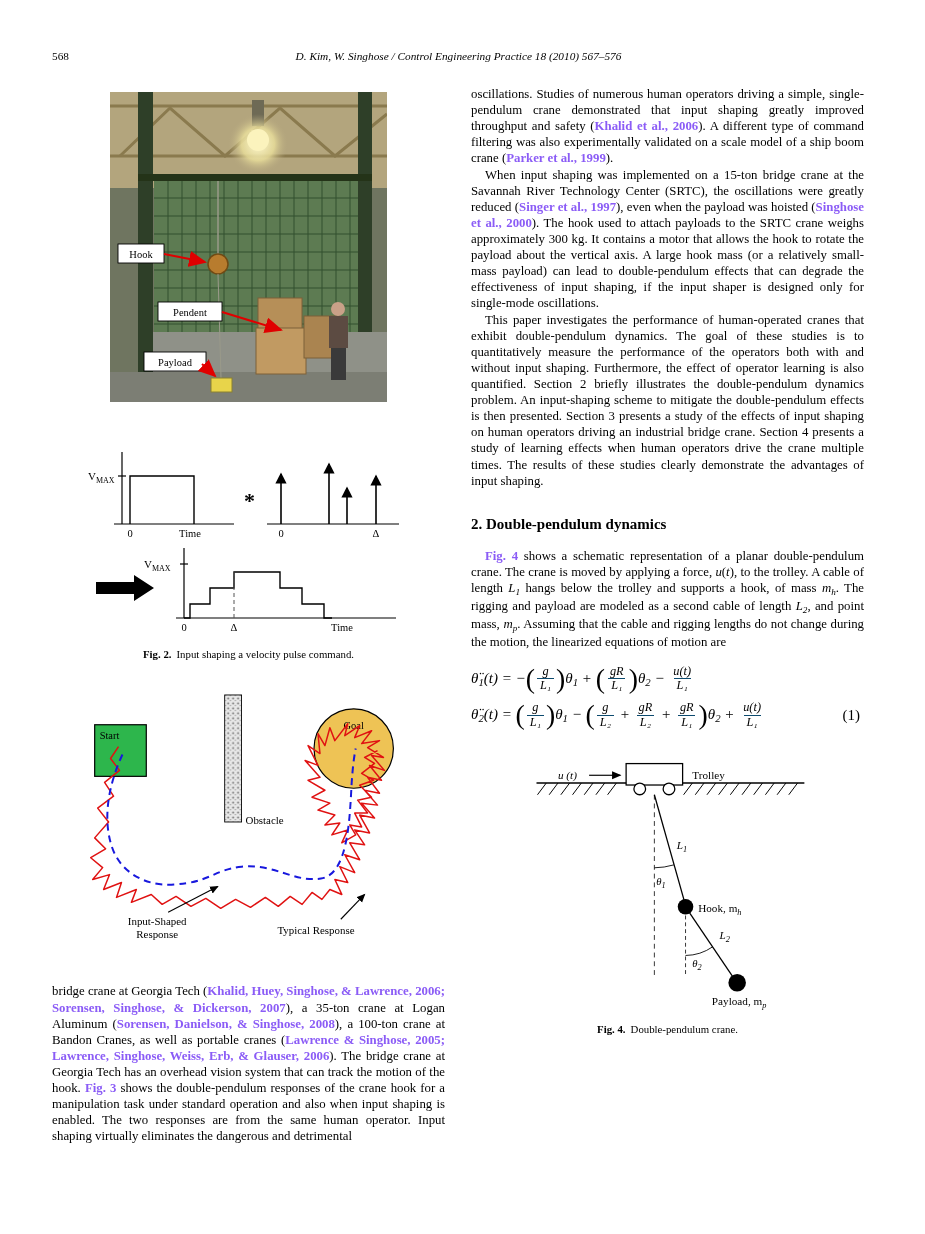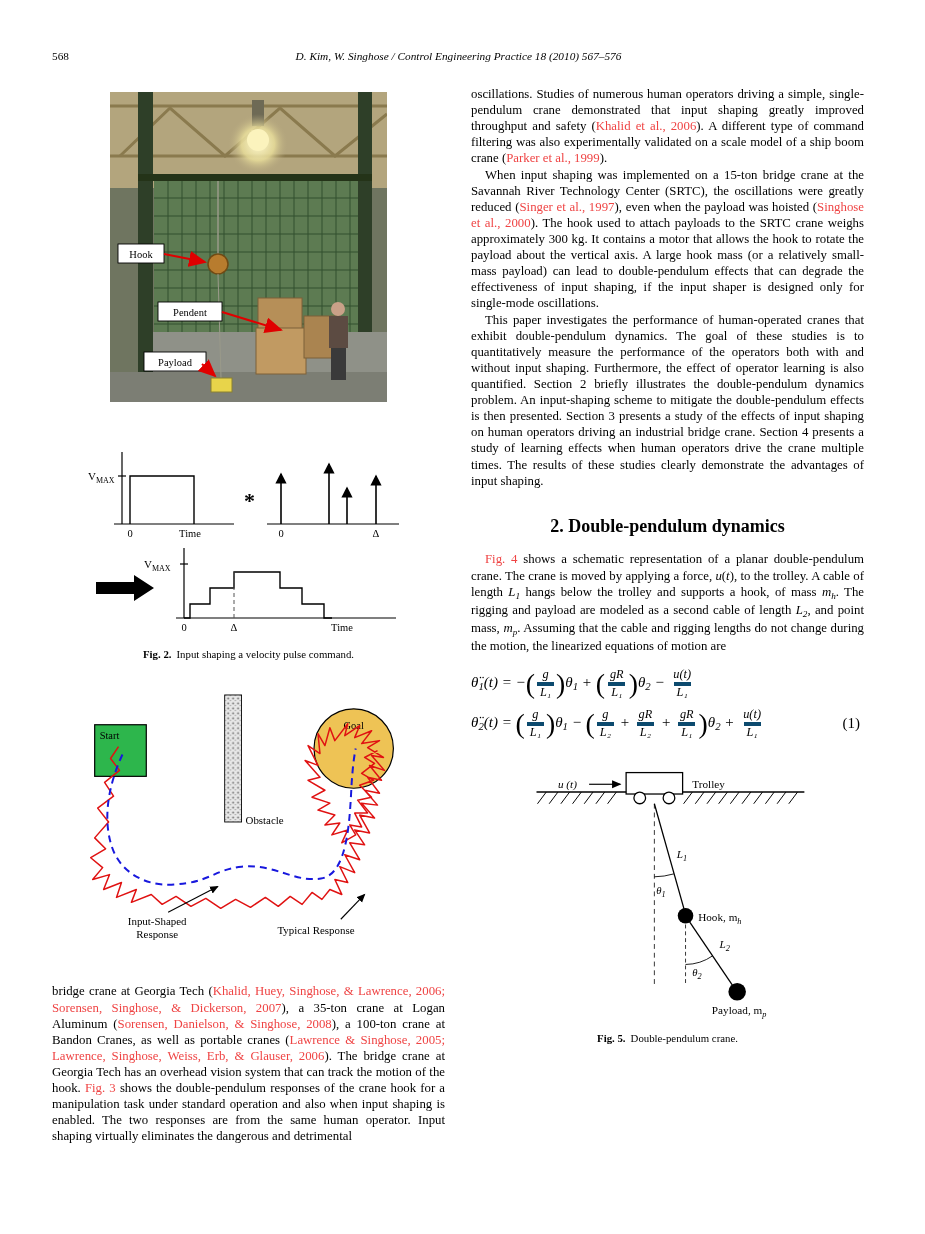--- a/index.html
+++ b/index.html
@@ -10,28 +10,28 @@
   }
   
   .header{position:absolute;top:50px;left:52px;right:60px;height:16px;font-size:11.3px;}
   .pagenum{position:absolute;left:0;top:0;}
   .runhead{position:absolute;left:0;right:0;top:0;text-align:center;font-style:italic;}
   
   .columns{position:absolute;top:86px;left:52px;width:812px;display:flex;gap:26px;}
   .col{width:393px;font-size:12.8px;line-height:1.26;}
   .p{text-align:justify;margin:0;}
   .indent{text-indent:14px;}
-  .link{color:#ef4444;}
+  .link{color:#8b5cf6;font-weight:bold;}
   .i{font-style:italic;}
   .sub{font-size:0.72em;vertical-align:-0.28em;font-style:italic;}
   .bigp{font-size:1.85em;vertical-align:middle;line-height:1;font-style:normal;font-weight:300;}
   .frac{display:inline-flex;flex-direction:column;align-items:center;vertical-align:middle;margin:0 2px;line-height:1.12;font-size:0.82em;text-align:center;}
   .fnum{display:block;padding:0 3px;}
-  .fden{display:block;border-top:4px solid #0c4a6e;padding:0 3px;}
-  .section-heading{font-size:18px;font-weight:bold;margin:26px 0 14px 0;text-align:center;}
+  .fden{display:block;border-top:1px solid #0c4a6e;padding:0 3px;}
+  .section-heading{font-size:15px;font-weight:bold;margin:26px 0 14px 0;}
   .equation-block{margin:14px 0 10px 0;font-style:italic;font-size:15px;}
   .eqrow{display:flex;align-items:center;margin:8px 0;}
   .eqbody{flex:1;}
   .eqnum{font-style:normal;padding-right:4px;}
   
   .figure{text-align:center;}
   .fig1-wrap{margin:6px 0 0 0;}
   .fig2-wrap{margin:34px 0 0 0;}
   .fig3-wrap{margin:26px 0 0 0;}
   .fig4-wrap{margin:18px 0 0 0;}
@@ -265,18 +265,18 @@
           <text x="186" y="168" font-size="11.5"><tspan>Hook, m</tspan><tspan dy="3" font-size="8.5" class="svgit">h</tspan></text>
           <line x1="173" y1="172" x2="173" y2="232" stroke="#333" stroke-width="1" stroke-dasharray="4 3"></line>
           <line x1="173" y1="163" x2="223" y2="237" stroke="#000" stroke-width="1.3"></line>
           <text x="208" y="196" font-size="11.5" class="svgit"><tspan>L</tspan><tspan dy="3" font-size="8.5">2</tspan></text>
           <path d="M173 213 A50 50 0 0 0 201 204" stroke="#000" stroke-width="0.9" fill="none"></path>
           <text x="180" y="225" font-size="11" class="svgit"><tspan>θ</tspan><tspan dy="3" font-size="8.5">2</tspan></text>
           <circle cx="226" cy="241" r="9" fill="#000"></circle>
           <text x="228" y="264" font-size="11.5" text-anchor="middle"><tspan>Payload, m</tspan><tspan dy="3" font-size="8.5" class="svgit">p</tspan></text>
         </svg>
         <div class="caption">
-          <b>Fig. 5.</b><span>Double-pendulum crane.</span>
+          <b>Fig. 4.</b><span>Double-pendulum crane.</span>
         </div>
       </div>
     </div>
   </div>
 </div>
 
 </body></html>

